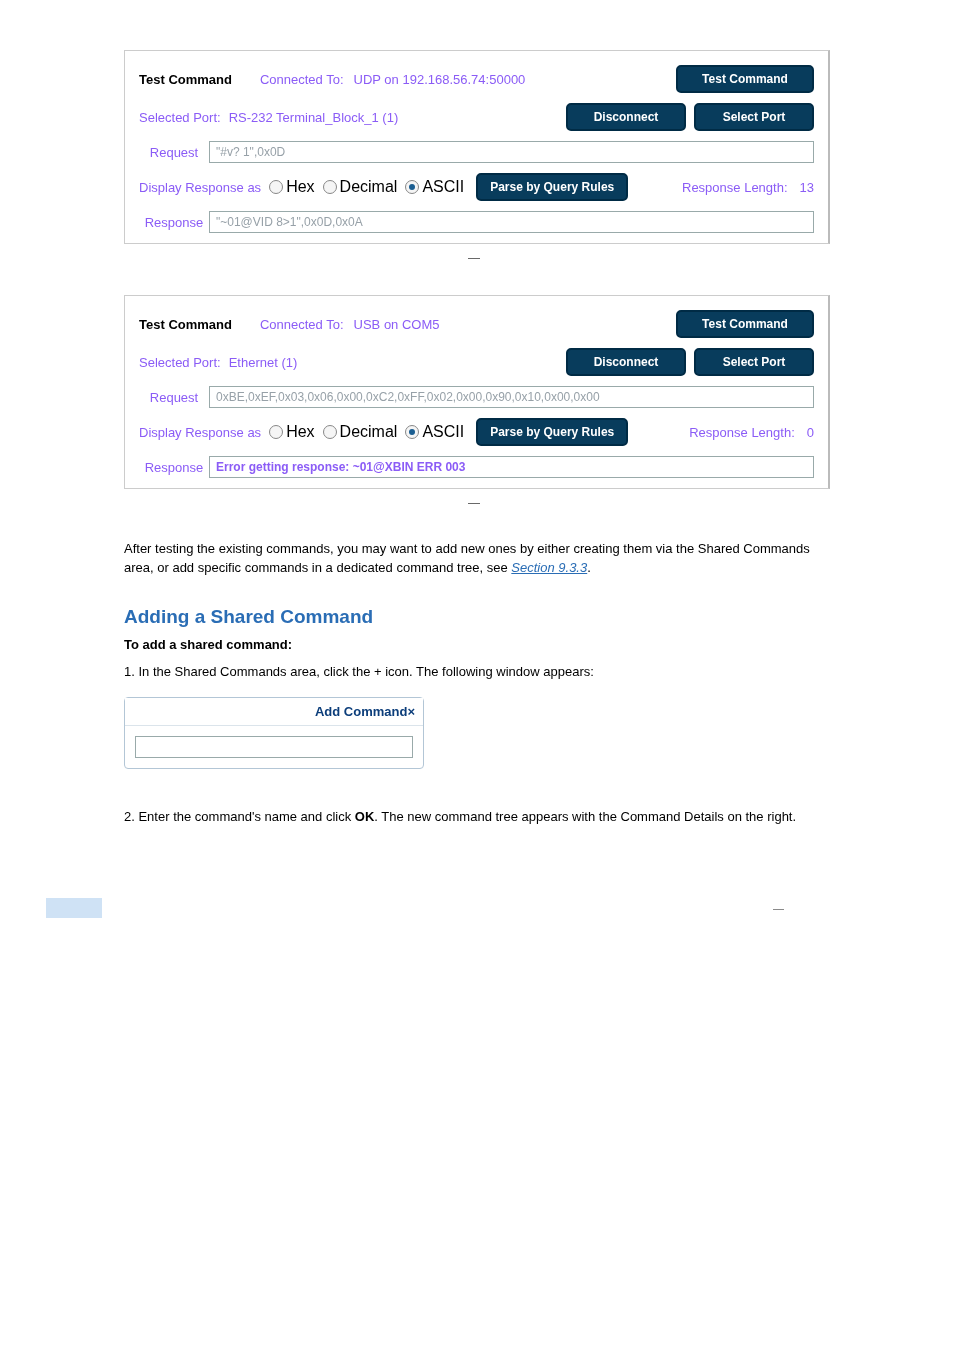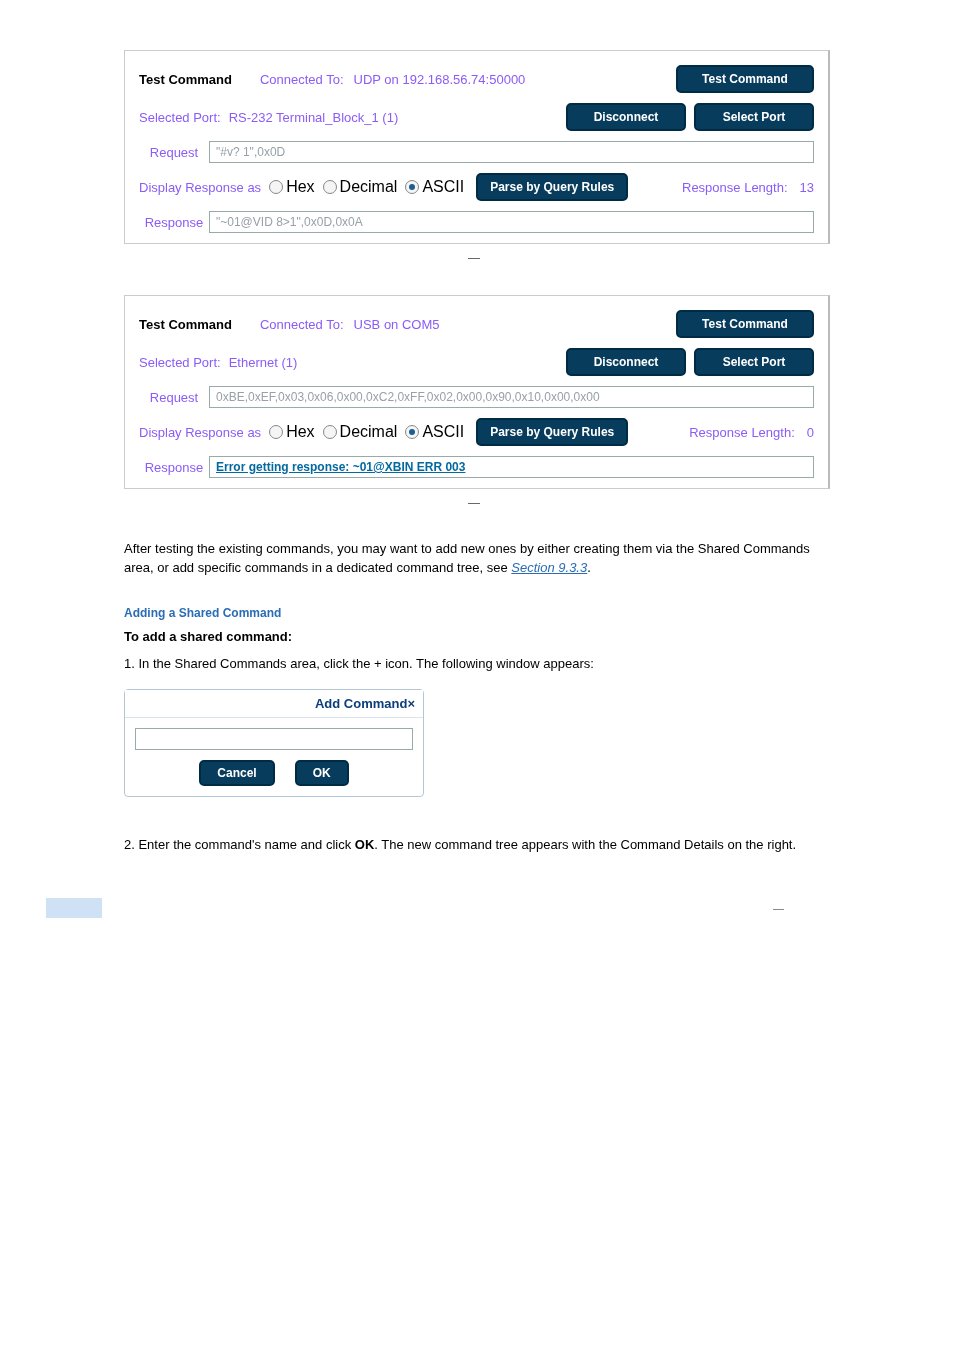--- a/index.html
+++ b/index.html
@@ -16,34 +16,34 @@
   .btn{display:inline-flex;align-items:center;justify-content:center;height:24px;padding:0 12px;border:2px solid #002b45;border-radius:5px;background:#083c5c;color:#fff;font-weight:bold;font-size:12px;white-space:nowrap;}
   .btn+.btn{margin-left:8px;}
   .btn.testcmd{min-width:110px;}
   .btn.disconnect{min-width:92px;}
   .btn.selectport{min-width:92px;}
   .btn.parse{background:#083c5c;}
   .btn.small{height:22px;font-size:12px;padding:0 16px;}
 
   .field{flex:1;height:22px;border:1px solid #9aa;box-sizing:border-box;display:flex;align-items:center;padding:0 6px;color:#97a1a8;background:#fff;font-size:12px;}
   .field.response{color:#97a1a8;}
-  .field.err{color:#0369a1;font-weight:bold;text-decoration:underline;}
+  .field.err{color:#8b5cf6;font-weight:bold;}
 
   .radio{display:inline-flex;align-items:center;margin:0 6px 0 2px;font-size:16px;}
   .radio-icon{width:12px;height:12px;border:1px solid #888;border-radius:50%;display:inline-flex;align-items:center;justify-content:center;margin-right:3px;background:#f5f5f5;}
   .radio-icon .dot{width:6px;height:6px;border-radius:50%;background:#1b5e91;display:none;}
   .radio.selected .dot{display:block;}
 
   .fig-caption{text-align:center;font-size:13px;color:#000;margin:6px 0 30px 0;}
   .fig-caption .dash{font-size:12px;color:#555;margin-right:6px;}
 
   .para{font-size:13px;line-height:1.45;color:#000;margin:8px 0;}
   .link{color:#2a6db5;text-decoration:underline;font-style:italic;}
 
-  .section-title{font-size:12px;color:#2a6db5;font-weight:bold;margin:28px 0 8px 0;}
+  .section-title{font-size:19px;color:#2a6db5;font-weight:bold;margin:28px 0 8px 0;}
 
   .modal{width:300px;border:1px solid #b3c6d6;border-radius:4px;background:#fff;box-sizing:border-box;margin:16px 0 10px 0;}
   .modal-header{display:flex;align-items:center;justify-content:flex-end;background:#fff;border-bottom:1px solid #dbe4eb;padding:6px 8px;}
   .modal-title{color:#0b3d7a;font-weight:bold;font-size:13px;}
   .modal-close{color:#0b3d7a;font-weight:bold;}
   .modal-body{padding:10px;}
   .modal-input{width:100%;height:22px;border:1px solid #9aa;box-sizing:border-box;background:#fff;}
   .modal-actions{display:flex;justify-content:center;gap:12px;margin-top:10px;}
 
   .footer{position:absolute;left:46px;bottom:30px;width:56px;height:20px;background:#cfe2f5;}
@@ -185,24 +185,20 @@
     <div class="para bold">To add a shared command:</div>
     <div class="para">1.  In the Shared Commands area, click the + icon. The following window appears:</div>
 
     <div class="modal">
       <div class="modal-header">
         <span class="modal-title">Add Command</span>
         <span class="modal-close">×</span>
       </div>
       <div class="modal-body">
         <div class="modal-input"></div>
-        <div class="modal-actions">
-          <span class="btn small">Cancel</span>
-          <span class="btn small">OK</span>
-        </div>
       </div>
     </div>
     <div class="fig-caption" style="margin-bottom:14px;"><span style="visibility:hidden">x</span></div>
 
     <div class="para">
       <span>2.  Enter the command's name and click </span><span class="bold">OK</span><span>. The new command tree appears with the Command Details on the right.</span>
     </div>
 
   </div>
 

